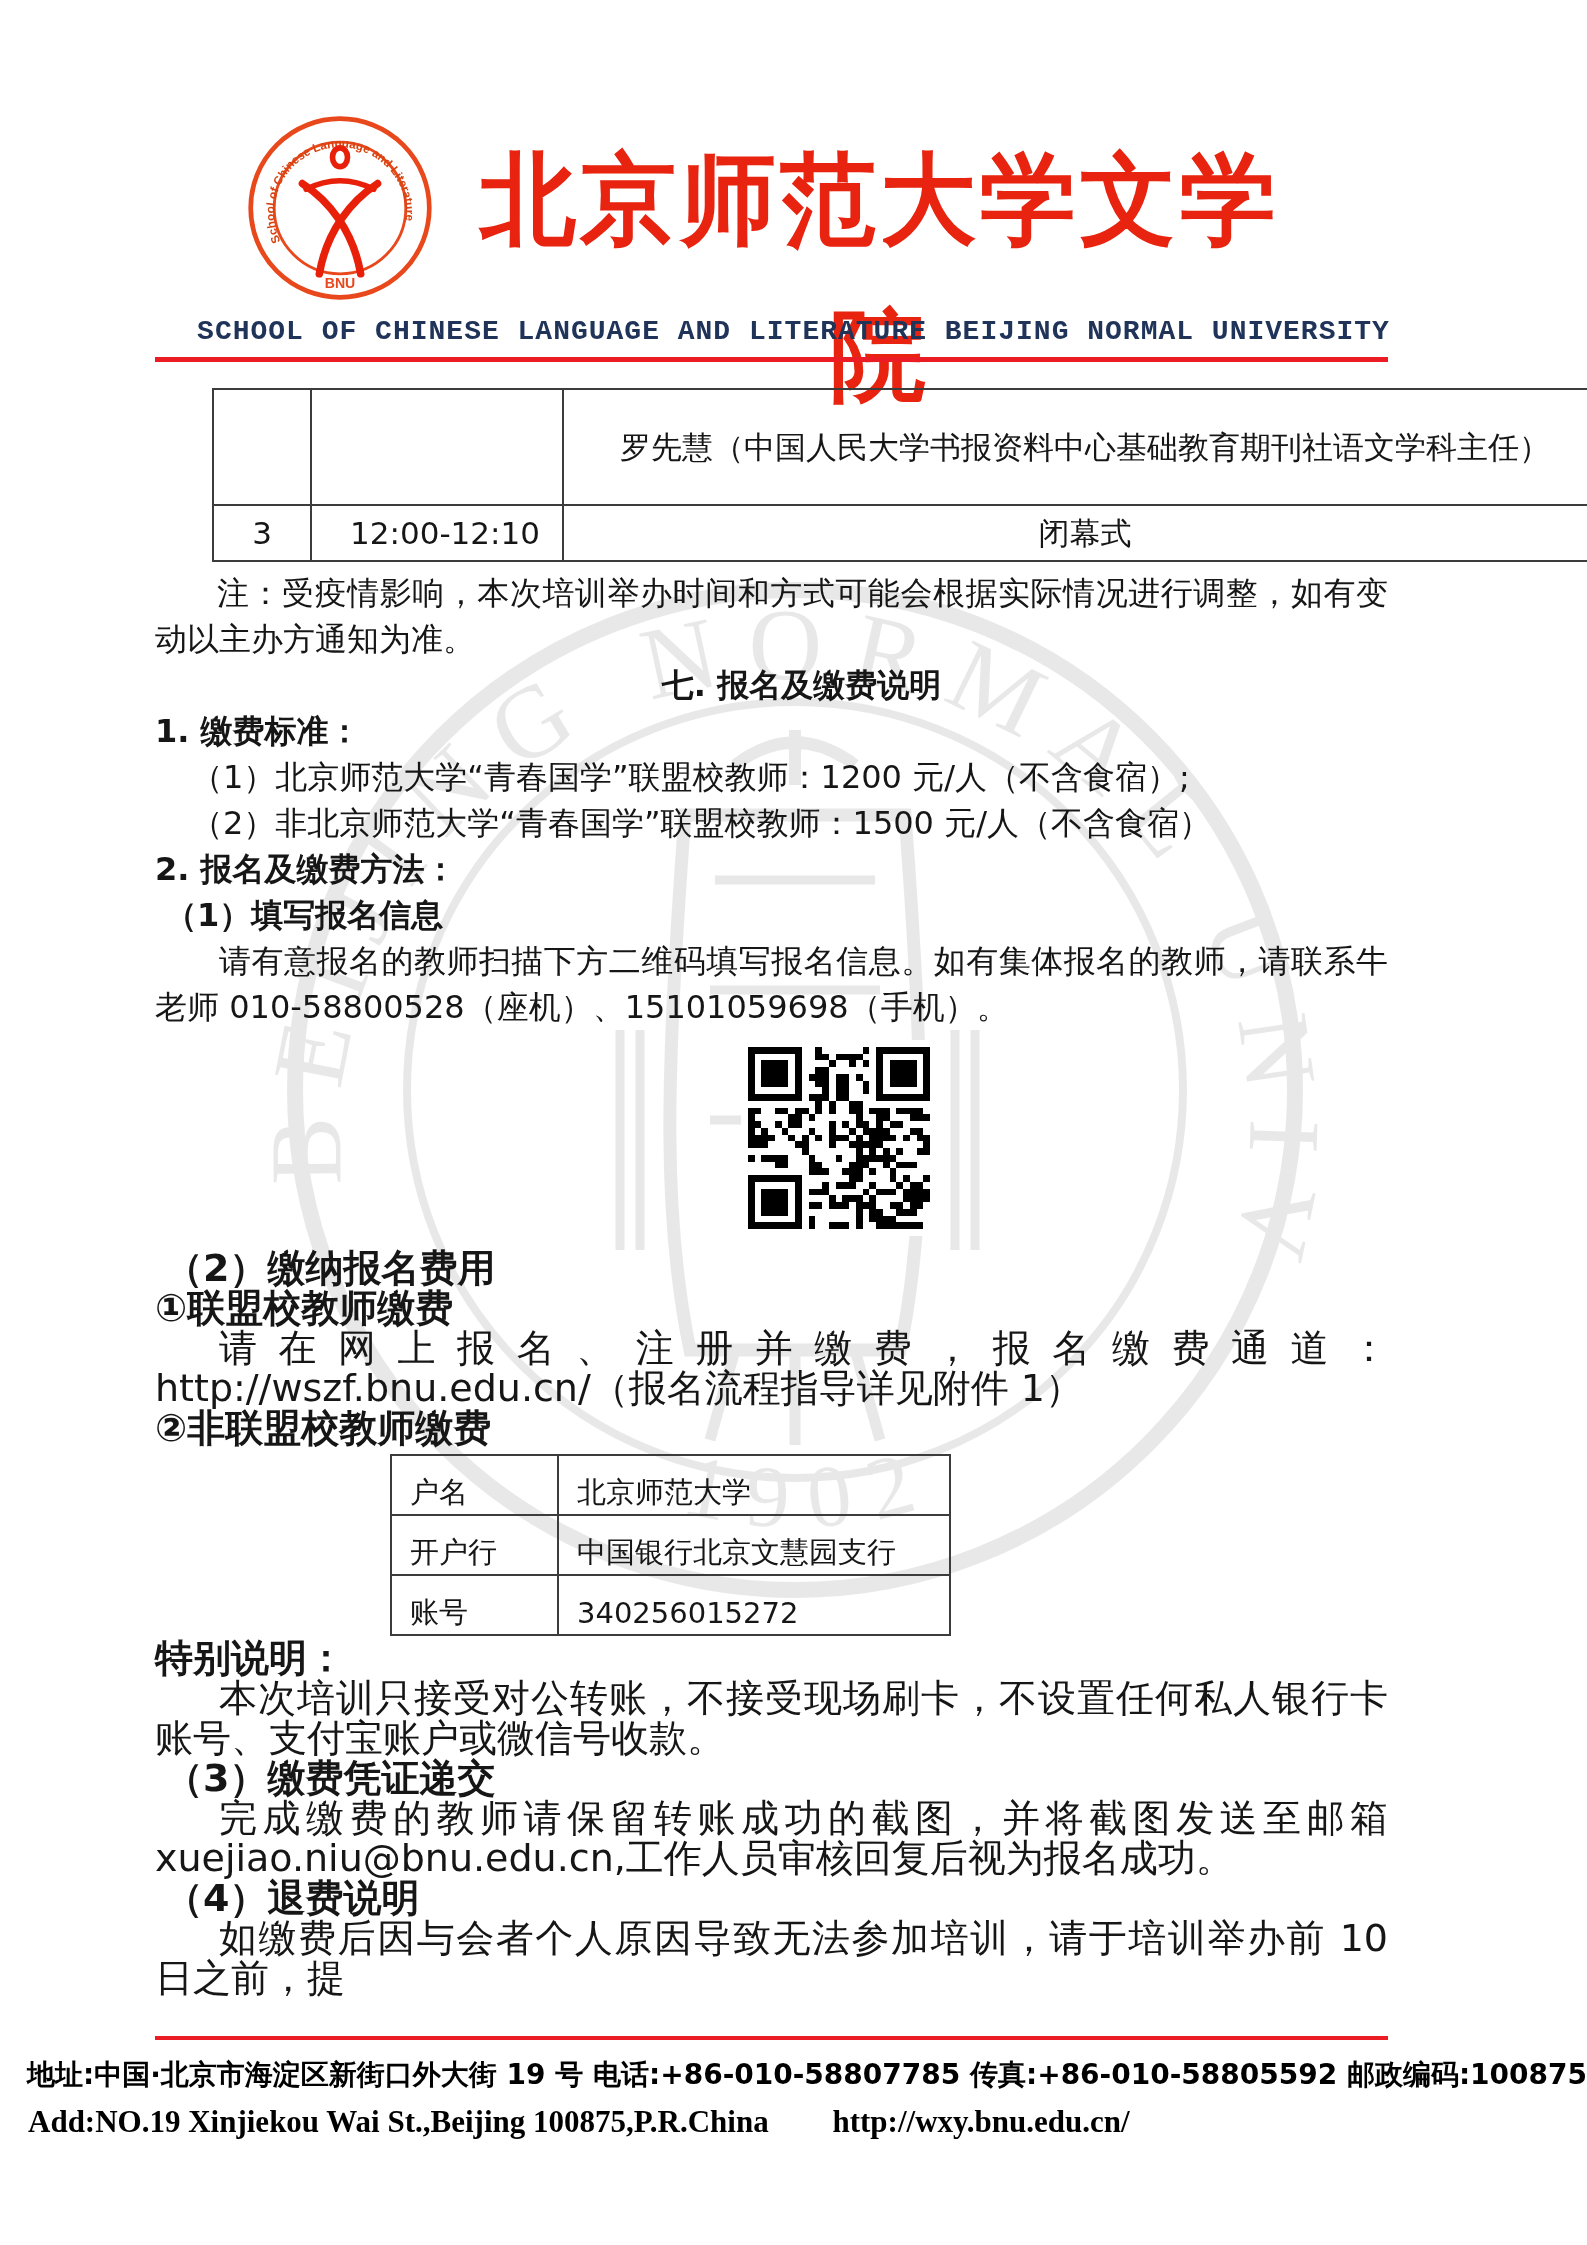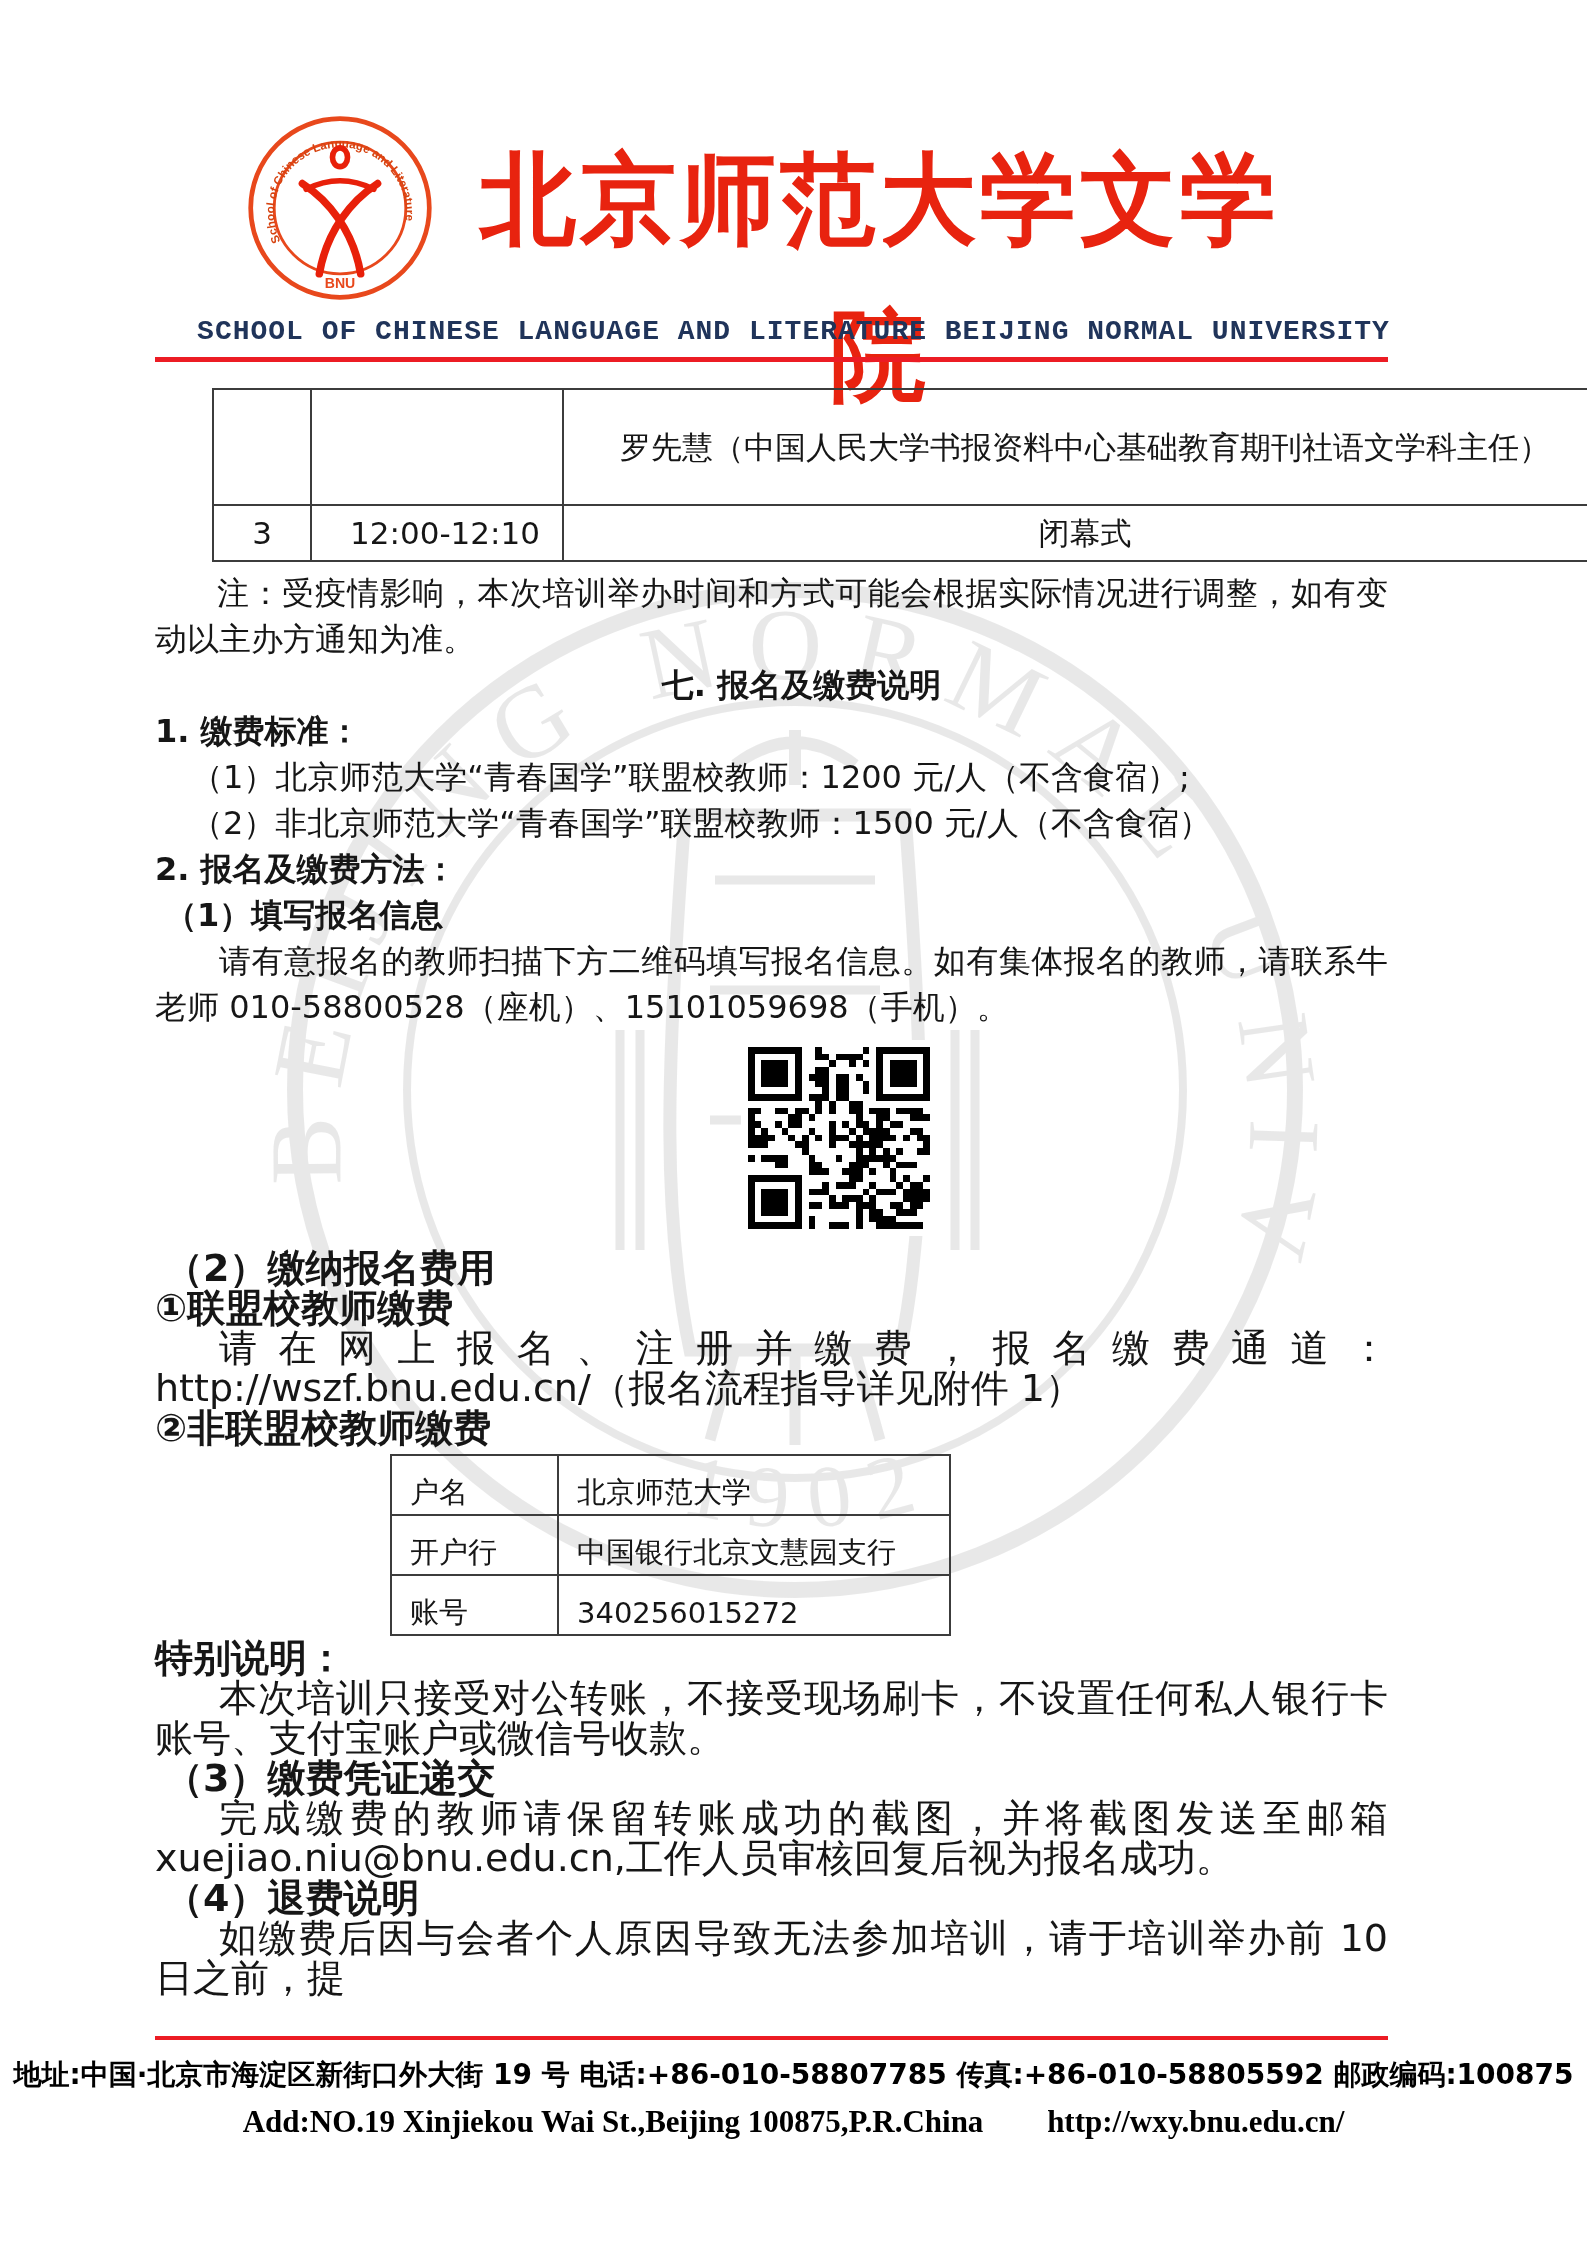--- a/index.html
+++ b/index.html
@@ -43,23 +43,23 @@
   .pl60{padding-left:60px;text-align:center;}
 
   .qr{width:196px;height:196px;margin:10px 0 12px 586px;}
 
   .bank{border-collapse:collapse;table-layout:fixed;margin:6px 0 2px 235px;}
   .bank td{border:2px solid #3c3c3c;font-size:29px;height:42px;vertical-align:middle;padding:16px 0 0 18px;}
   .bank .bc1{width:147px;}
   .bank .bc2{width:372px;}
 
   
-  .footer1{position:absolute;left:0;top:2056px;width:100%;text-align:center;
+  .footer1{position:absolute;left:0;top:2056px;width:100%;text-align:right;
            font-size:28px;font-weight:bold;color:#000;}
-  .footer2{position:absolute;left:0;top:2104px;width:100%;text-align:center;
+  .footer2{position:absolute;left:0;top:2104px;width:100%;
            font-family:"Liberation Serif","DejaVu Serif",serif;font-size:31px;font-weight:bold;color:#000;}
   .footer2 span{margin:0 28px;}
 </style>
 </head>
 <body>
 
 <div class="page">
 
   <svg class="watermark" viewBox="0 0 1060 1060">
     <g fill="none" stroke="#777" stroke-width="14">

